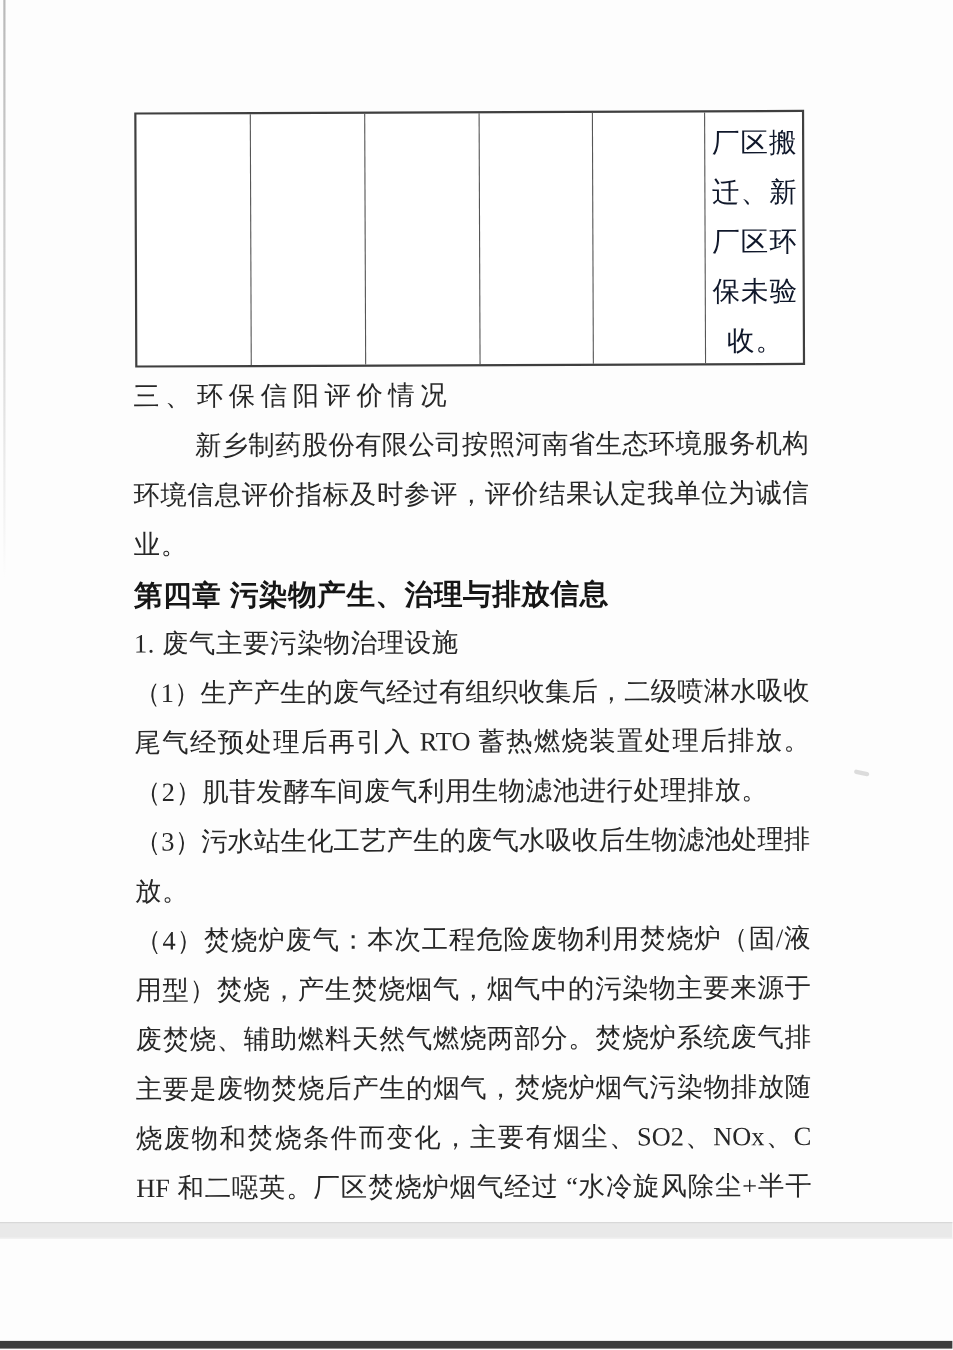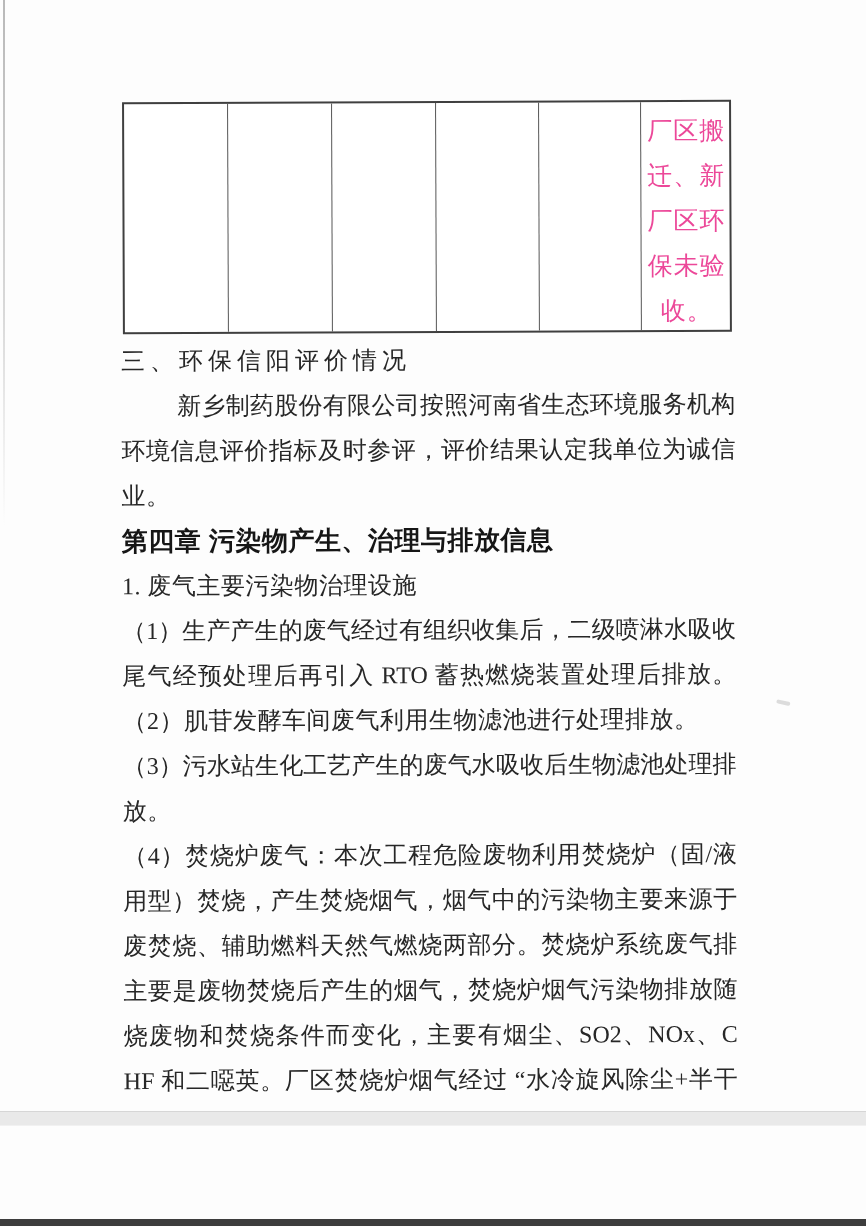--- a/index.html
+++ b/index.html
@@ -36,21 +36,21 @@
   }
   .doc-cell:last-child{border-right:none;}
   .c1,.c2,.c3{width:104px;}
   .c4{width:103px;}
   .c5{width:102px;}
   .c6{width:90px;display:flex;flex-direction:column;padding-top:6px;}
   .cell-line{
     height:45px;line-height:45px;
     text-align:center;
     font-size:25px;letter-spacing:1px;
-    color:#ec4899;
+    color:#0f172a;
   }
   
   .textblock{
     position:absolute;left:122px;top:338px;width:614px;
   }
   .line{
     height:45px;line-height:45px;
     font-size:24px;color:#272727;
     letter-spacing:0.5px;
     white-space:nowrap;

